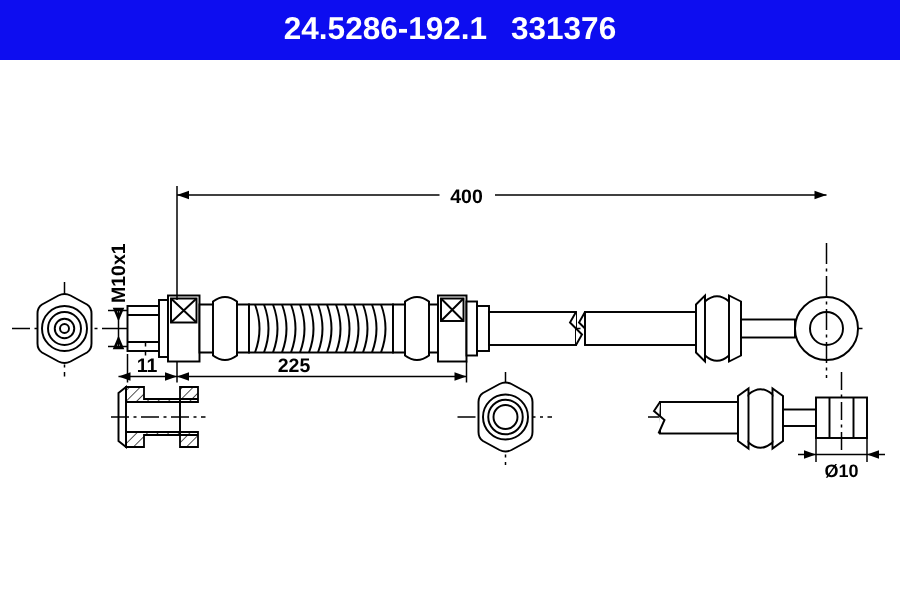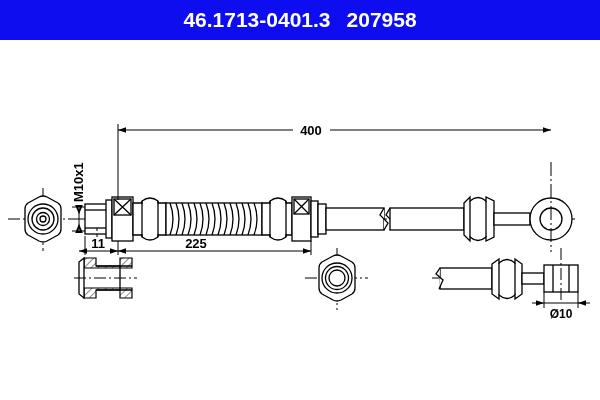--- a/index.html
+++ b/index.html
@@ -36,21 +36,21 @@
     font-size:13px;font-weight:bold;fill:#000;
   }
   .dimtxt.small{font-size:12px;}
 </style>
 </head>
 <body>
 
 <div id="sheet">
 
   <div id="header">
-    <div class="htxt"><span>46.1713-0401.3</span><span class="gap"></span><span>207958</span></div>
+    <div class="htxt"><span>24.5286-192.1</span><span class="gap"></span><span>331376</span></div>
   </div>
 
   <div id="draw">
   <svg width="600" height="360" viewBox="0 0 600 360" xmlns="http://www.w3.org/2000/svg">
 
     <g>
 
       <path class="ln thin" d="M8 179 H 72" stroke-dasharray="12,3,2,3"></path>
       <path class="ln thin" d="M43 148 V 211" stroke-dasharray="12,3,2,3"></path>
 

